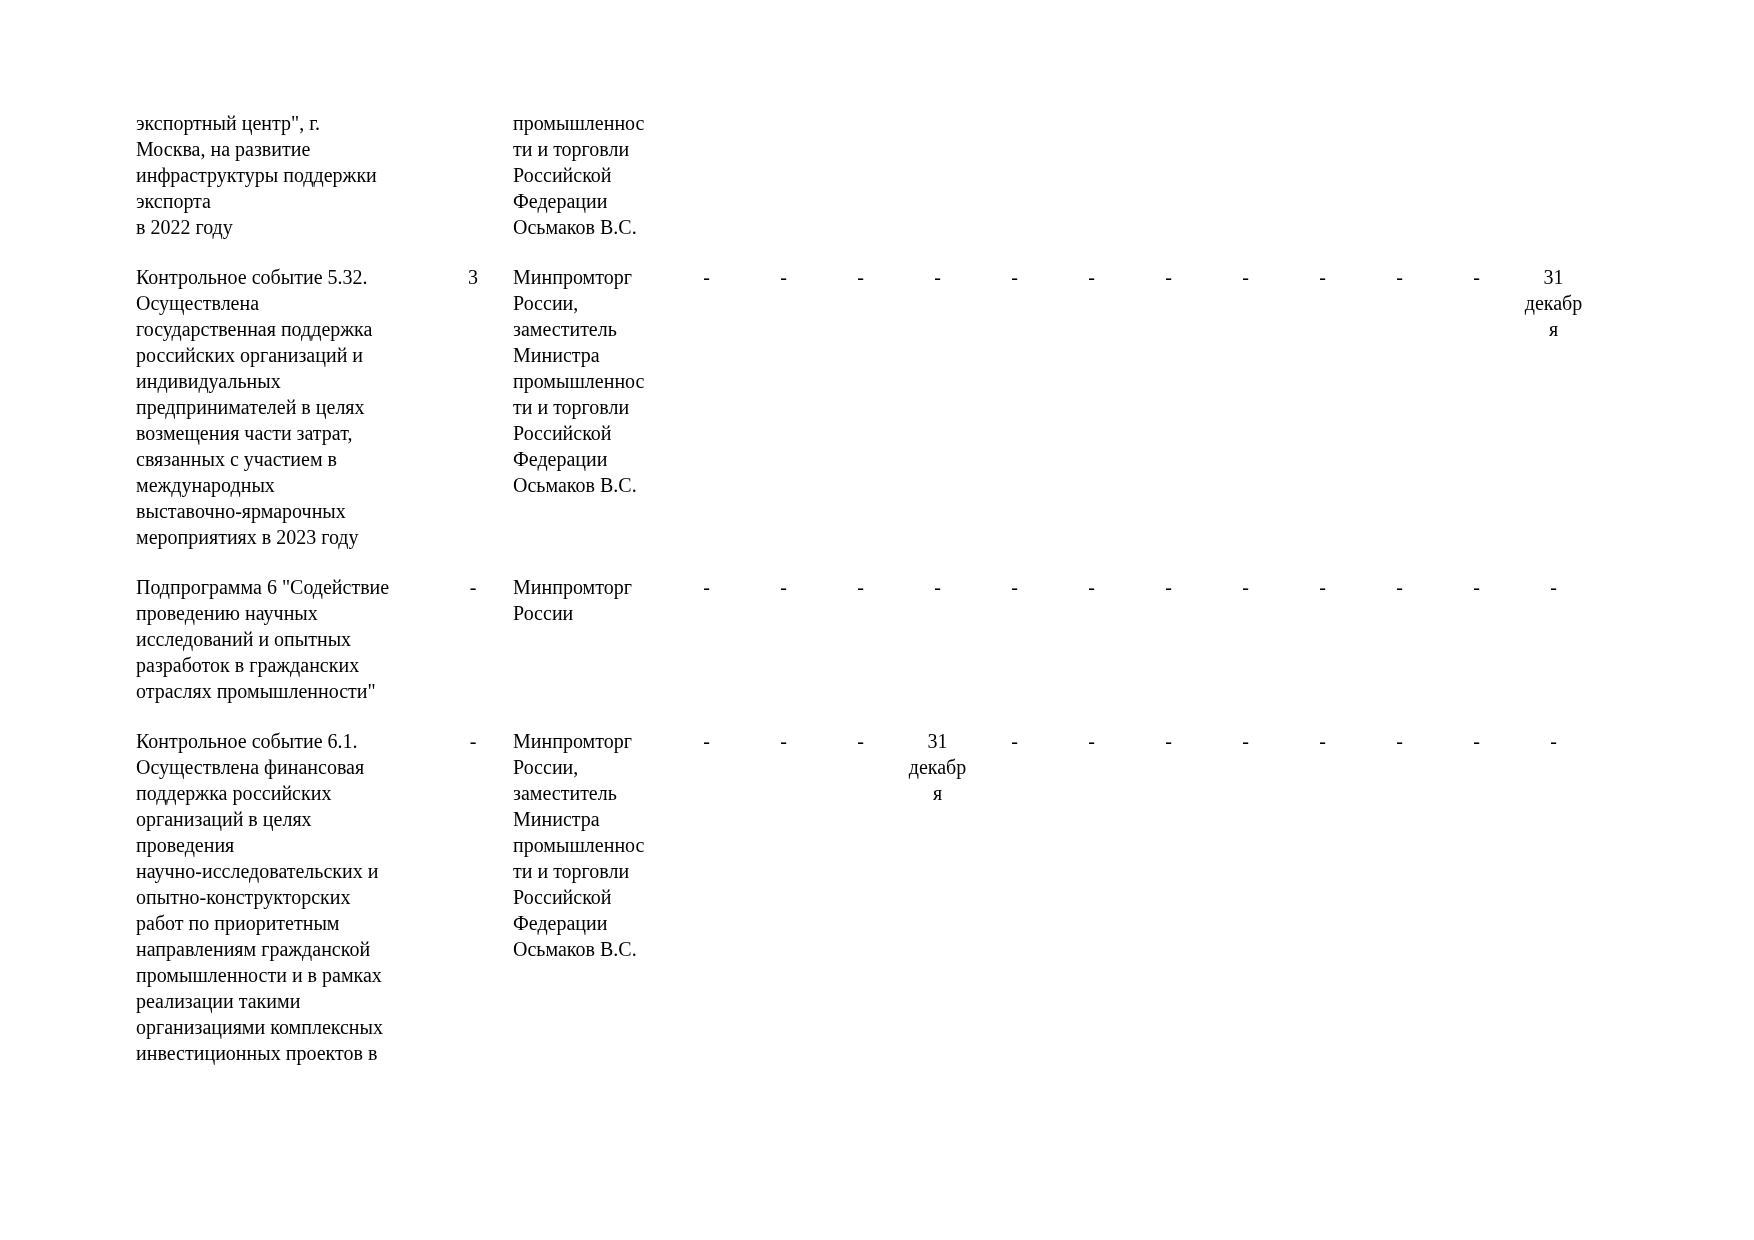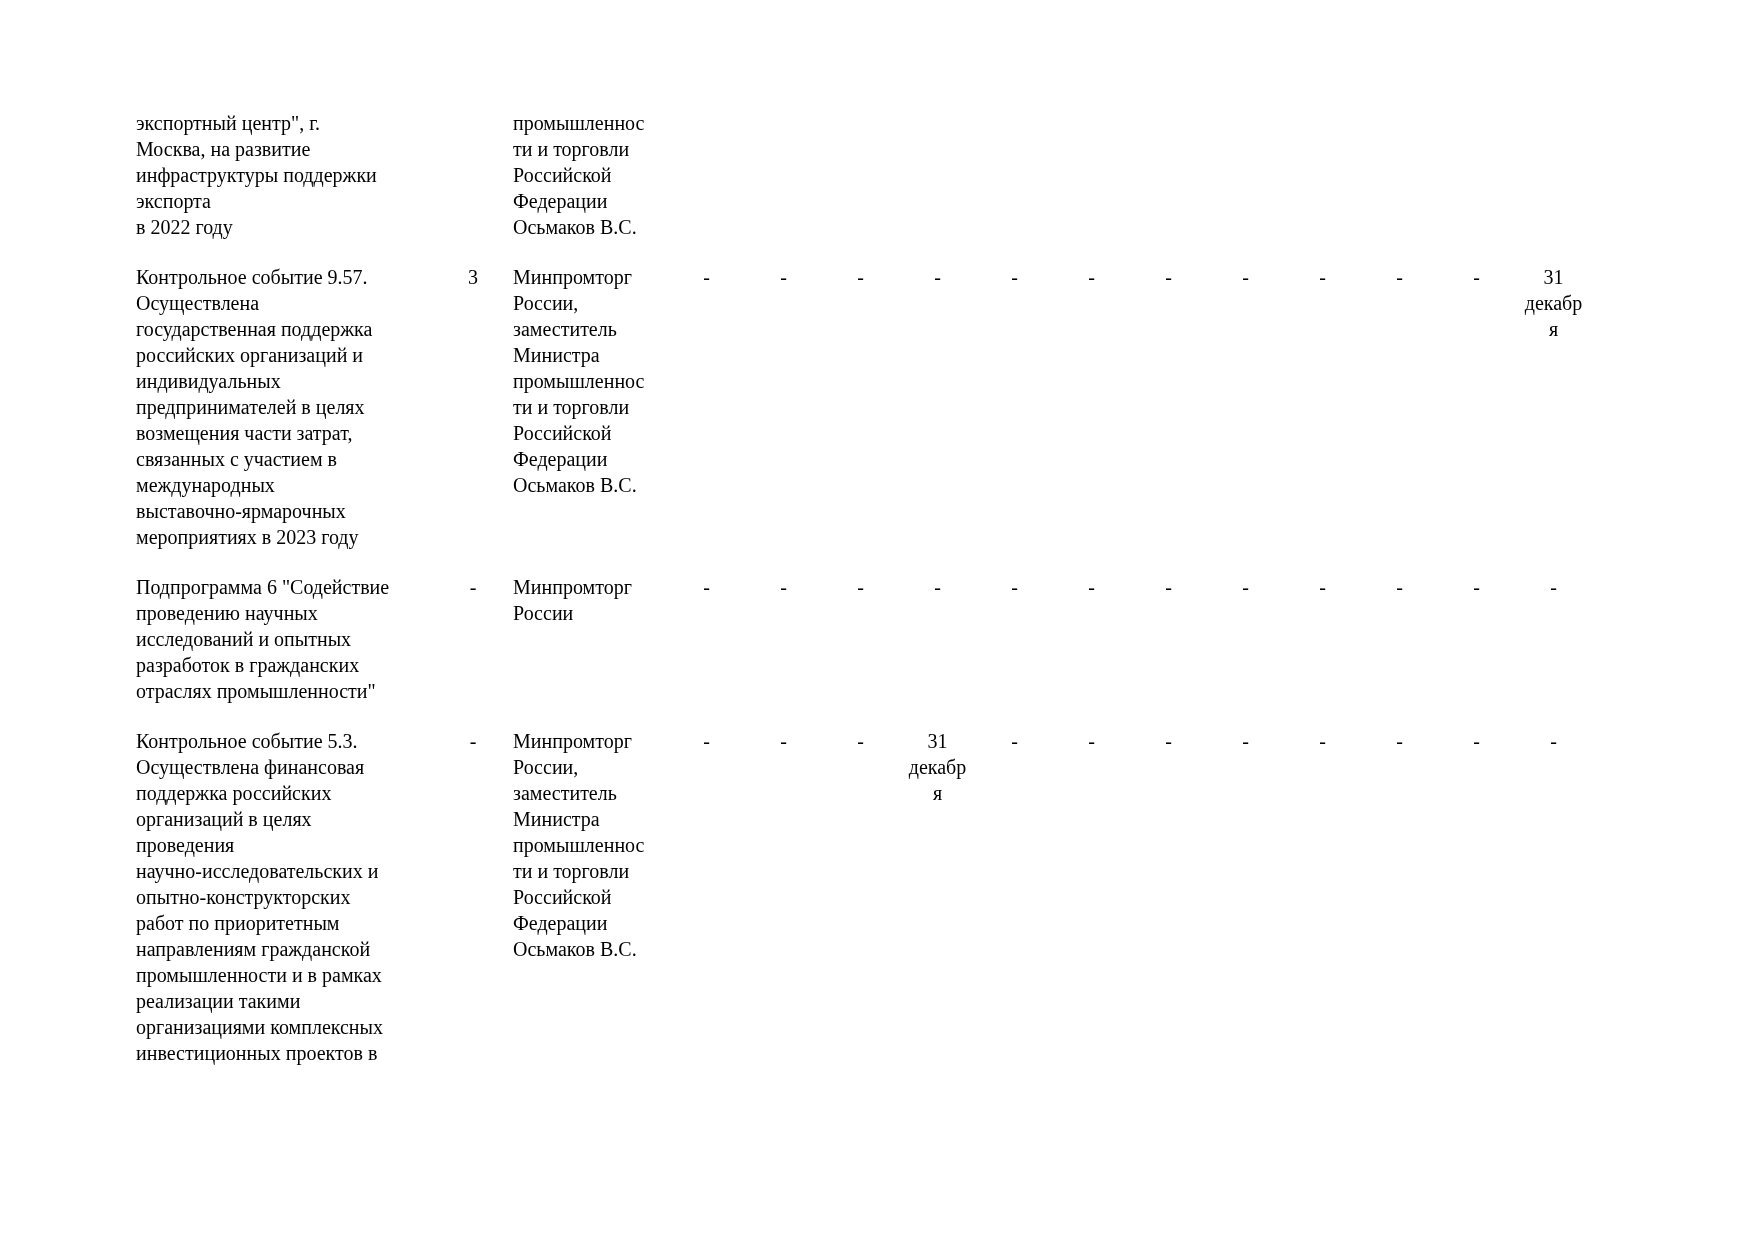--- a/index.html
+++ b/index.html
@@ -74,21 +74,21 @@
     <div class="cell cell-period"></div>
     <div class="cell cell-period"></div>
     <div class="cell cell-period"></div>
     <div class="cell cell-period"></div>
     <div class="cell cell-period"></div>
     <div class="cell cell-period"></div>
     <div class="cell cell-period"></div>
   </div>
 
   <div class="trow">
-    <div class="cell cell-desc">Контрольное событие 9.57.
+    <div class="cell cell-desc">Контрольное событие 5.32.
 Осуществлена
 государственная поддержка
 российских организаций и
 индивидуальных
 предпринимателей в целях
 возмещения части затрат,
 связанных с участием в
 международных
 выставочно-ярмарочных
 мероприятиях в 2023 году</div>
@@ -135,21 +135,21 @@
     <div class="cell cell-period">-</div>
     <div class="cell cell-period">-</div>
     <div class="cell cell-period">-</div>
     <div class="cell cell-period">-</div>
     <div class="cell cell-period">-</div>
     <div class="cell cell-period">-</div>
     <div class="cell cell-period">-</div>
   </div>
 
   <div class="trow">
-    <div class="cell cell-desc">Контрольное событие 5.3.
+    <div class="cell cell-desc">Контрольное событие 6.1.
 Осуществлена финансовая
 поддержка российских
 организаций в целях
 проведения
 научно-исследовательских и
 опытно-конструкторских
 работ по приоритетным
 направлениям гражданской
 промышленности и в рамках
 реализации такими

